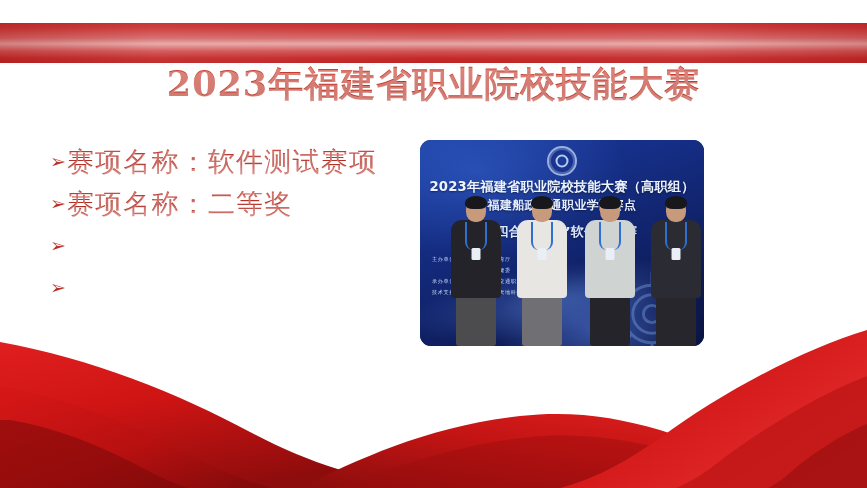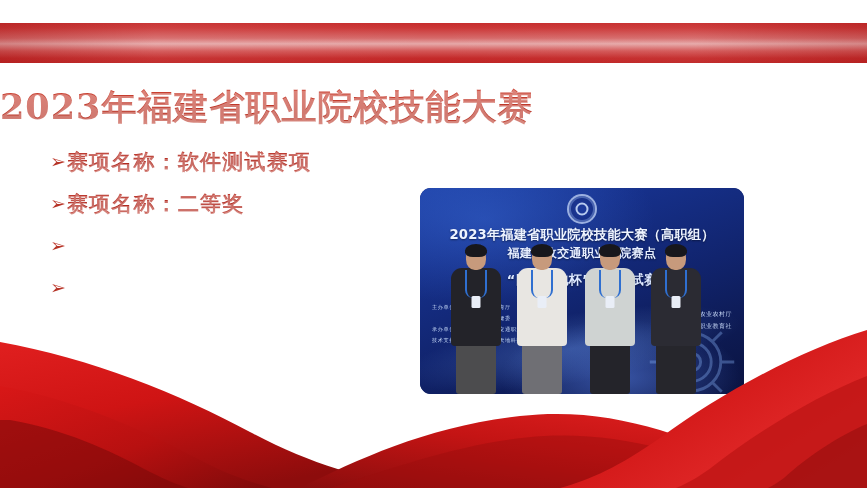--- a/index.html
+++ b/index.html
@@ -57,22 +57,23 @@
         rgba(255,255,255,0.05) 18%,
         rgba(255,255,255,0.0) 50%,
         rgba(255,255,255,0.04) 80%,
         rgba(150,20,20,0.22) 100%);
   }
 
   
   .title-wrap {
     position: absolute;
     left: 0;
-    top: 84px;
-    width: 867px;
+    top: 61px;
+    width: 867px;
+    text-align: center;
   }
   .slide-title {
     display: inline-block;
     font-family: "DejaVu Serif", "Liberation Serif", serif;
     font-size: 35px;
     font-weight: bold;
     letter-spacing: 1px;
     color: #c0392b;
     background: linear-gradient(to bottom, #cf4434 0%, #c0392b 42%, #b83224 70%, #d06a5c 100%);
     -webkit-background-clip: text;
@@ -100,43 +101,42 @@
     color: #c0392b;
     background: linear-gradient(to bottom, #d9544a 0%, #b22f22 60%, #e08d84 100%);
     -webkit-background-clip: text;
     background-clip: text;
     -webkit-text-fill-color: transparent;
     margin-right: 1px;
     flex: 0 0 auto;
   }
   .bullet-text {
     font-family: "DejaVu Serif", "Liberation Serif", serif;
-    font-size: 21px;
+    font-size: 27px;
     line-height: 30px;
-    font-weight: bold;
+    font-weight: normal;
     letter-spacing: 1.2px;
     color: #b5332a;
     background: linear-gradient(to bottom, #c4453a 0%, #b0291f 55%, #d4766c 100%);
     -webkit-background-clip: text;
     background-clip: text;
     -webkit-text-fill-color: transparent;
     text-shadow: 0 1px 0 rgba(255,255,255,0.3);
   }
 
   
   .photo {
     position: absolute;
     left: 420px;
     top: 140px;
-    width: 324px;
+    width: 284px;
     height: 206px;
     border-radius: 11px;
     overflow: hidden;
     background: #10206b;
-    margin-top: 48px;
   }
   .photo-bg {
     position: absolute;
     inset: 0;
     background:
       radial-gradient(ellipse 60% 45% at 62% 92%, rgba(90,130,230,0.55) 0%, rgba(20,40,120,0) 62%),
       radial-gradient(ellipse 75% 60% at 20% 15%, rgba(60,110,220,0.45) 0%, rgba(15,30,100,0) 70%),
       linear-gradient(160deg, #1d3fa3 0%, #16308a 26%, #11246e 55%, #0d1a52 80%, #0a1340 100%);
   }
   .photo-swoosh {

